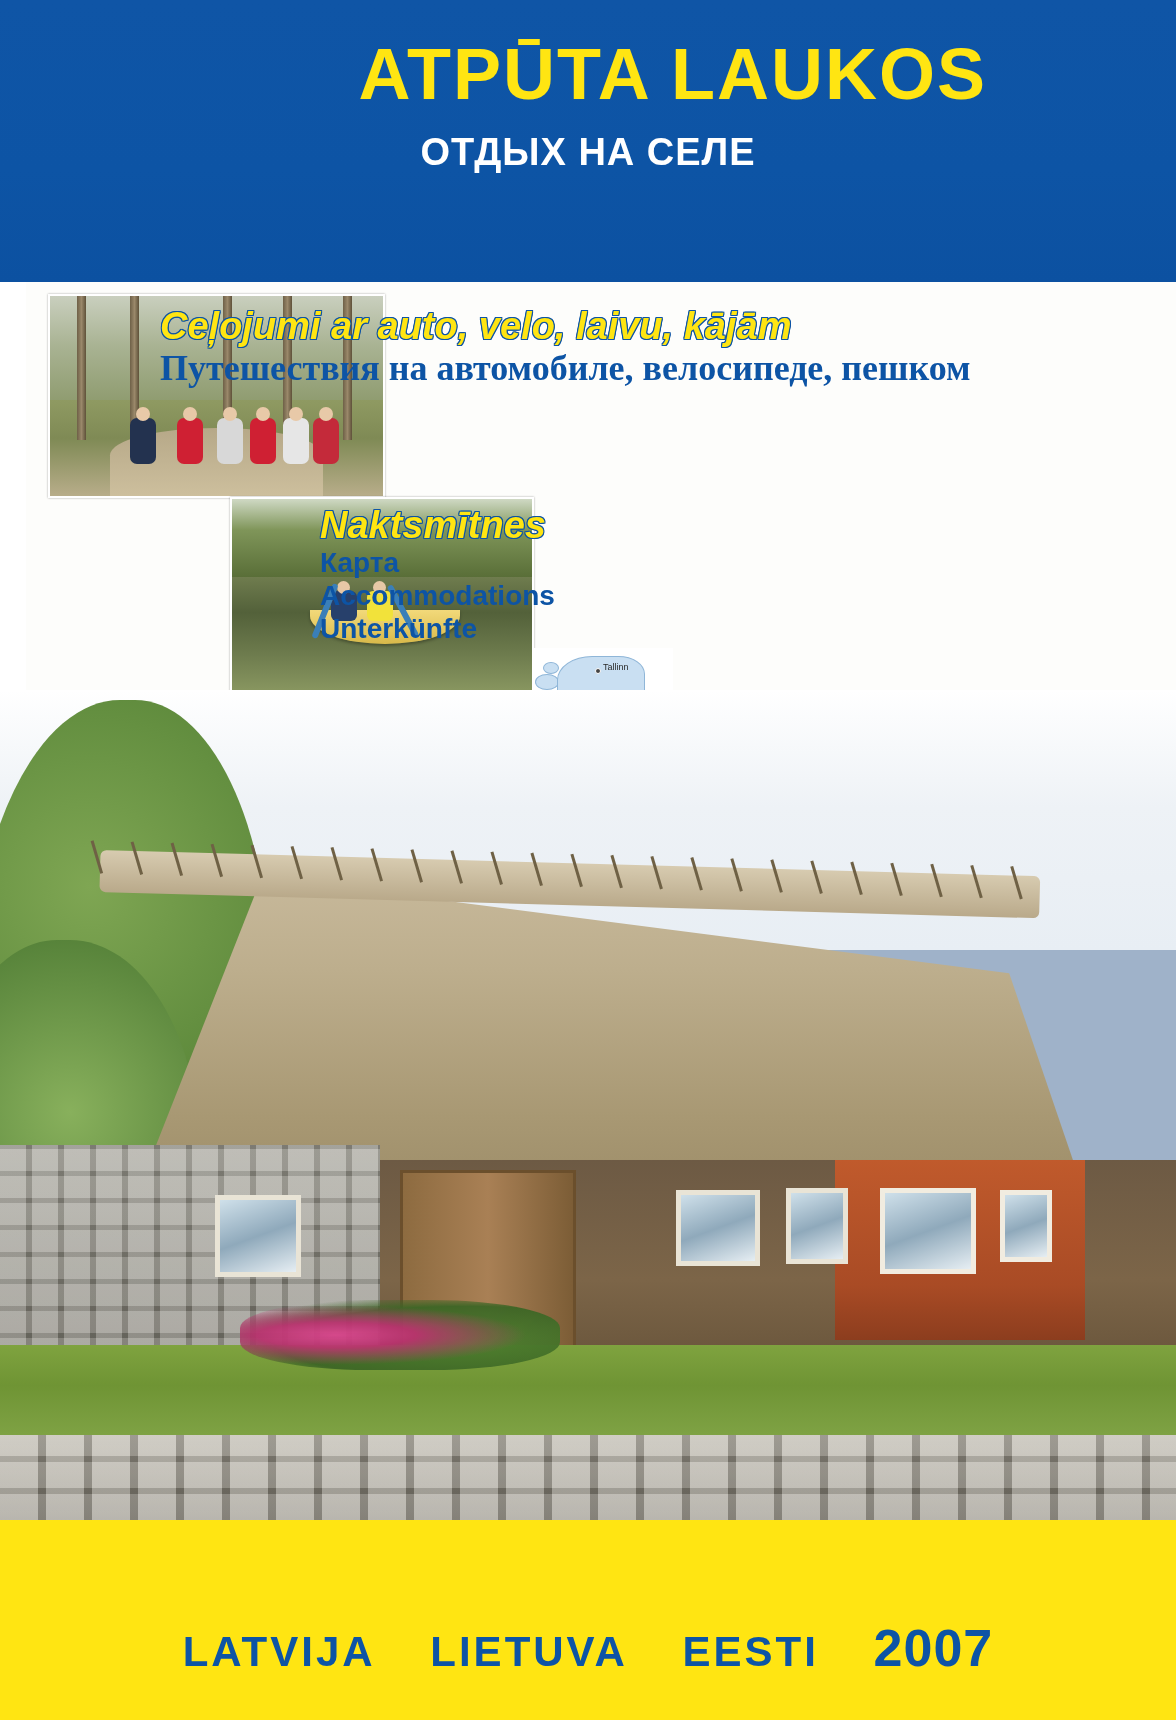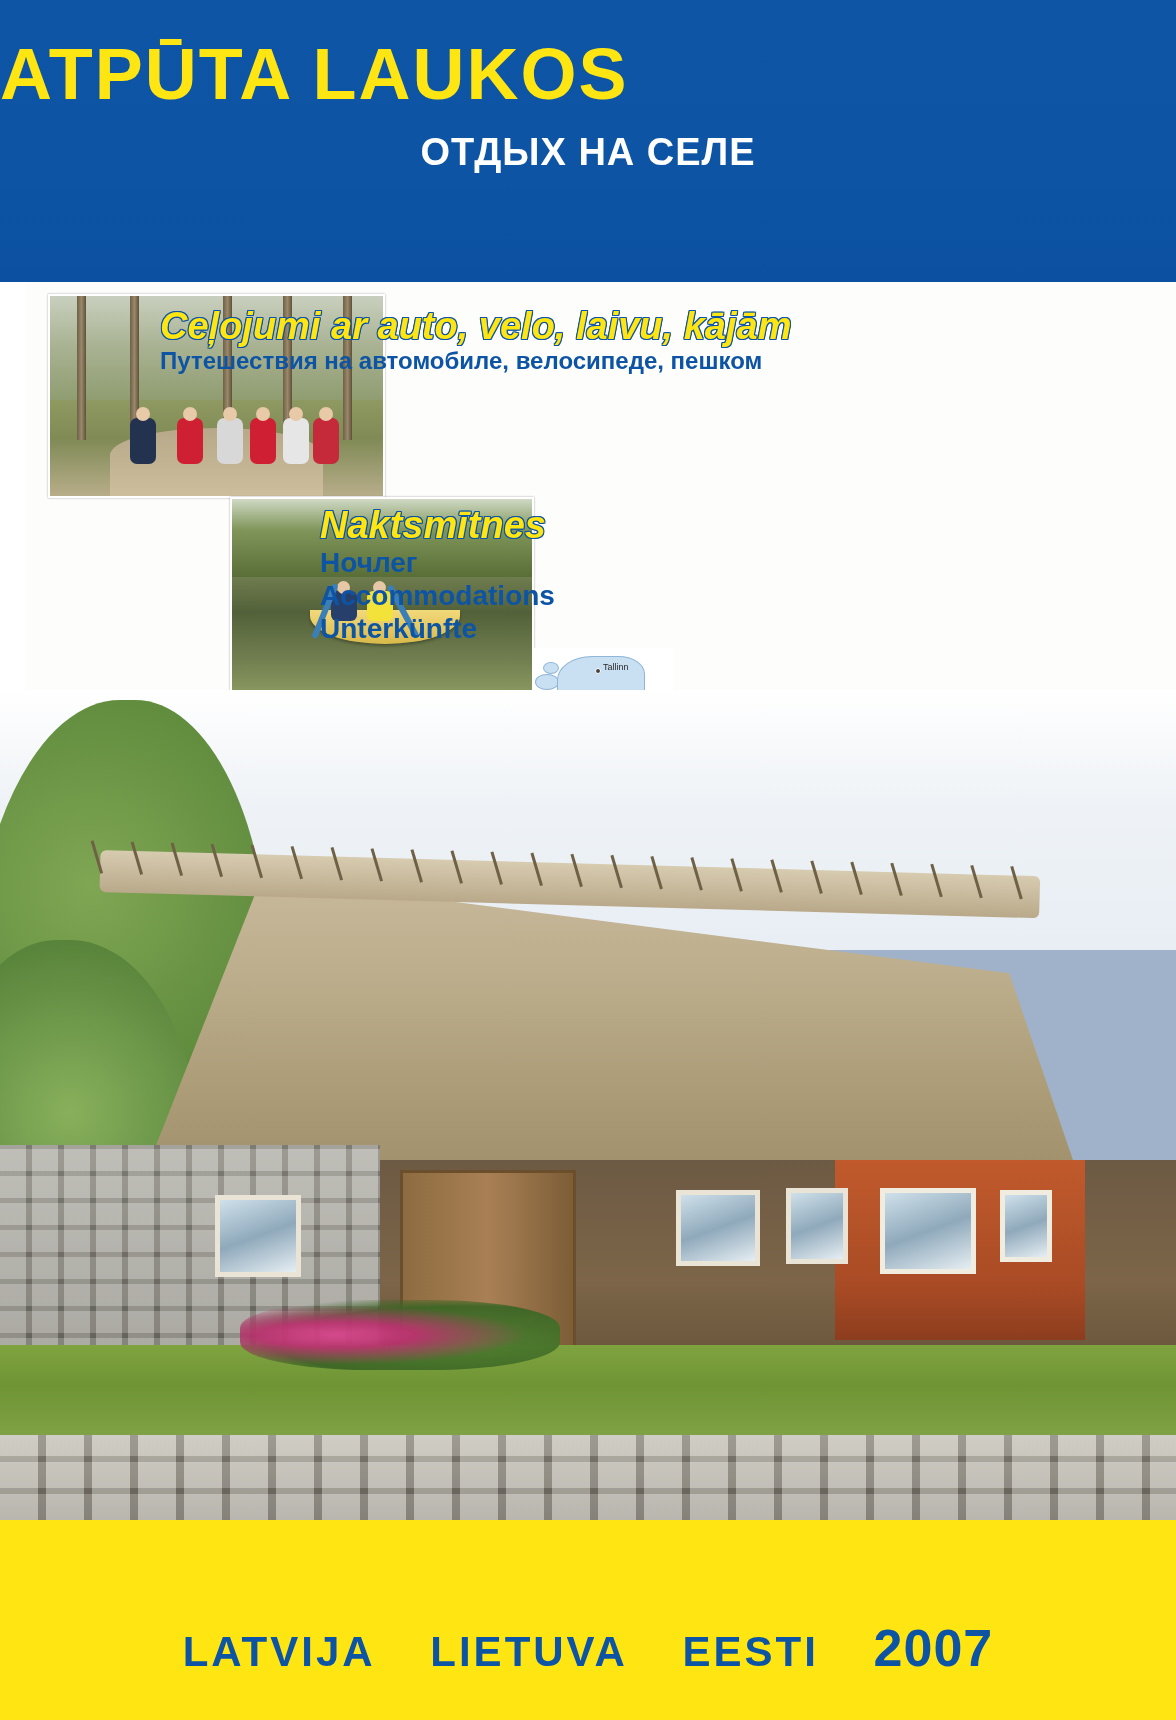--- a/index.html
+++ b/index.html
@@ -24,21 +24,21 @@
     left: 0; top: 0;
     width: 1176px;
     height: 282px;
     background: #1156a5;
     background: linear-gradient(180deg, #0f55a6 0%, #0d54a5 60%, #0c51a1 100%);
   }
   .title-main {
     position: absolute;
     left: 0; top: 38px;
     width: 987px;
-    text-align: left;
+    text-align: right;
     color: #ffe512;
     font-weight: bold;
     font-size: 72px;
     letter-spacing: 2px;
     line-height: 1;
   }
   .title-sub {
     position: absolute;
     left: 0;
     width: 1176px;
@@ -196,21 +196,21 @@
     line-height: 1.08;
   }
   .block .tr {
     color: #0d54a5;
     font-weight: bold;
     line-height: 1.18;
   }
 
   .block-travel { right: 156px; top: 306px; width: 860px; }
   .block-travel .lv { font-size: 38px; }
-  .block-travel .tr { font-size: 24px; }
+  .block-travel .tr { font-size: 36px; font-family: Liberation Serif, serif; }
 
   .block-stay { right: 156px; top: 505px; width: 700px; }
   .block-stay .lv { font-size: 38px; }
   .block-stay .tr { font-size: 28px; }
 
   .block-map { right: 156px; top: 705px; width: 700px; }
   .block-map .lv { font-size: 38px; }
   .block-map .tr { font-size: 28px; }
 
   
@@ -402,21 +402,21 @@
     <div class="citylabel" style="left:42px; top:166px;">Vilnius</div>
   </div>
 
   <div class="block block-travel">
     <div class="lv">Ceļojumi ar auto, velo, laivu, kājām</div>
     <div class="tr">Путешествия на автомобиле, велосипеде, пешком</div>
   </div>
 
   <div class="block block-stay">
     <div class="lv">Naktsmītnes</div>
-    <div class="tr">Ночлег</div>
+    <div class="tr">Карта</div>
     <div class="tr">Accommodations</div>
     <div class="tr">Unterkünfte</div>
   </div>
 
   <div class="block block-map">
     <div class="lv">Baltijas valstu karte</div>
     <div class="tr">Карта стран Балтии</div>
     <div class="tr">Baltic states map</div>
     <div class="tr">Baltikumkarte</div>
   </div>

